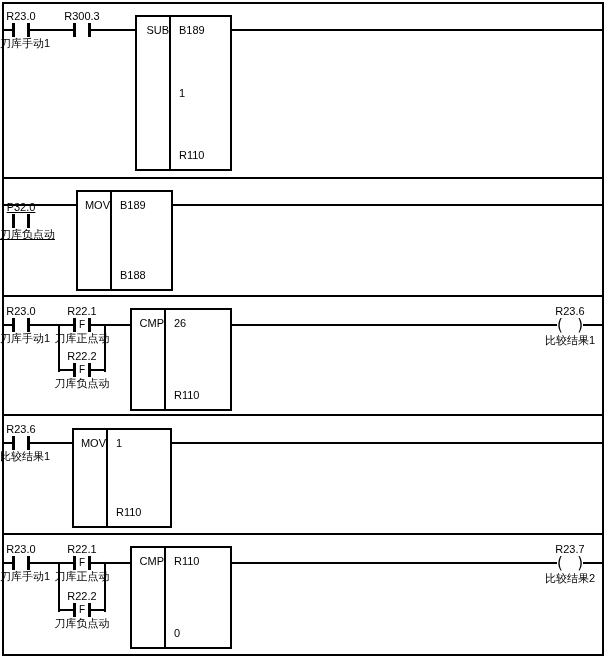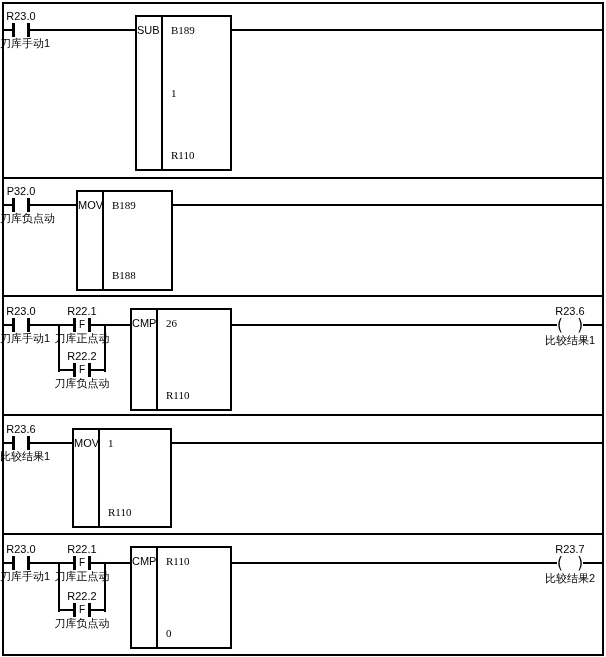--- a/index.html
+++ b/index.html
@@ -27,24 +27,24 @@
   .contact.first .c-label { text-align:left; }
 
   
   .coil { position:absolute; width:70px; font-size:11px; line-height:13px; text-align:center; }
   .coil-sym { width:26px; height:16px; margin:0 auto; background:#fff;
               display:flex; justify-content:space-between;
               font-size:15px; line-height:15px; font-family:"DejaVu Sans",sans-serif; }
 
   
   .fblock { position:absolute; background:#fff; border:2px solid #000; display:flex; font-size:11px; line-height:13px; }
-  .fb-type { width:26px; border-right:2px solid #000; text-align:left; padding-top:7px; }
+  .fb-type { width:34px; border-right:2px solid #000; text-align:right; padding-top:7px; }
   .fb-params { flex:1; display:flex; flex-direction:column; justify-content:space-between;
                padding:7px 2px 7px 8px; text-align:left; }
-  .fb-param { height:13px; white-space:nowrap;font-family:Liberation Serif, serif; }
+  .fb-param { height:13px; white-space:nowrap; }
 </style>
 </head>
 <body>
 
 <div id="ladder">
 
   <div class="rail" style="left:2px;"></div>
   <div class="rail" style="left:602px;"></div>
   <div class="sep" style="top:2px;"></div>
   <div class="sep" style="top:177px;"></div>
@@ -59,34 +59,43 @@
   <div class="contact first" style="left:0px;top:10px;">
     <div class="c-name">R23.0</div>
     <div class="c-sym">
       <span class="c-bar"></span>
       <span class="c-edge"></span>
       <span class="c-bar"></span>
     </div>
     <div class="c-label">刀库手动1</div>
   </div>
 
+  <div class="contact" style="left:47px;top:10px;">
+    <div class="c-name">R300.3</div>
+    <div class="c-sym">
+      <span class="c-bar"></span>
+      <span class="c-edge"></span>
+      <span class="c-bar"></span>
+    </div>
+    <div class="c-label"></div>
+  </div>
 
   <div class="fblock" style="left:135px;top:15px;width:97px;height:156px;">
     <div class="fb-type">SUB</div>
     <div class="fb-params">
       <div class="fb-param">B189</div>
       <div class="fb-param">1</div>
       <div class="fb-param">R110</div>
     </div>
   </div>
 
   <div class="wire-h" style="left:2px;top:204px;width:76px;"></div>
   <div class="wire-h" style="left:171px;top:204px;width:433px;"></div>
 
-  <div class="contact first" style="left:0px;top:185px;">
+  <div class="contact first" style="left:0px;top:201px;text-decoration:underline;">
     <div class="c-name">P32.0</div>
     <div class="c-sym">
       <span class="c-bar"></span>
       <span class="c-edge"></span>
       <span class="c-bar"></span>
     </div>
     <div class="c-label">刀库负点动</div>
   </div>
 
   <div class="fblock" style="left:76px;top:190px;width:97px;height:101px;">

